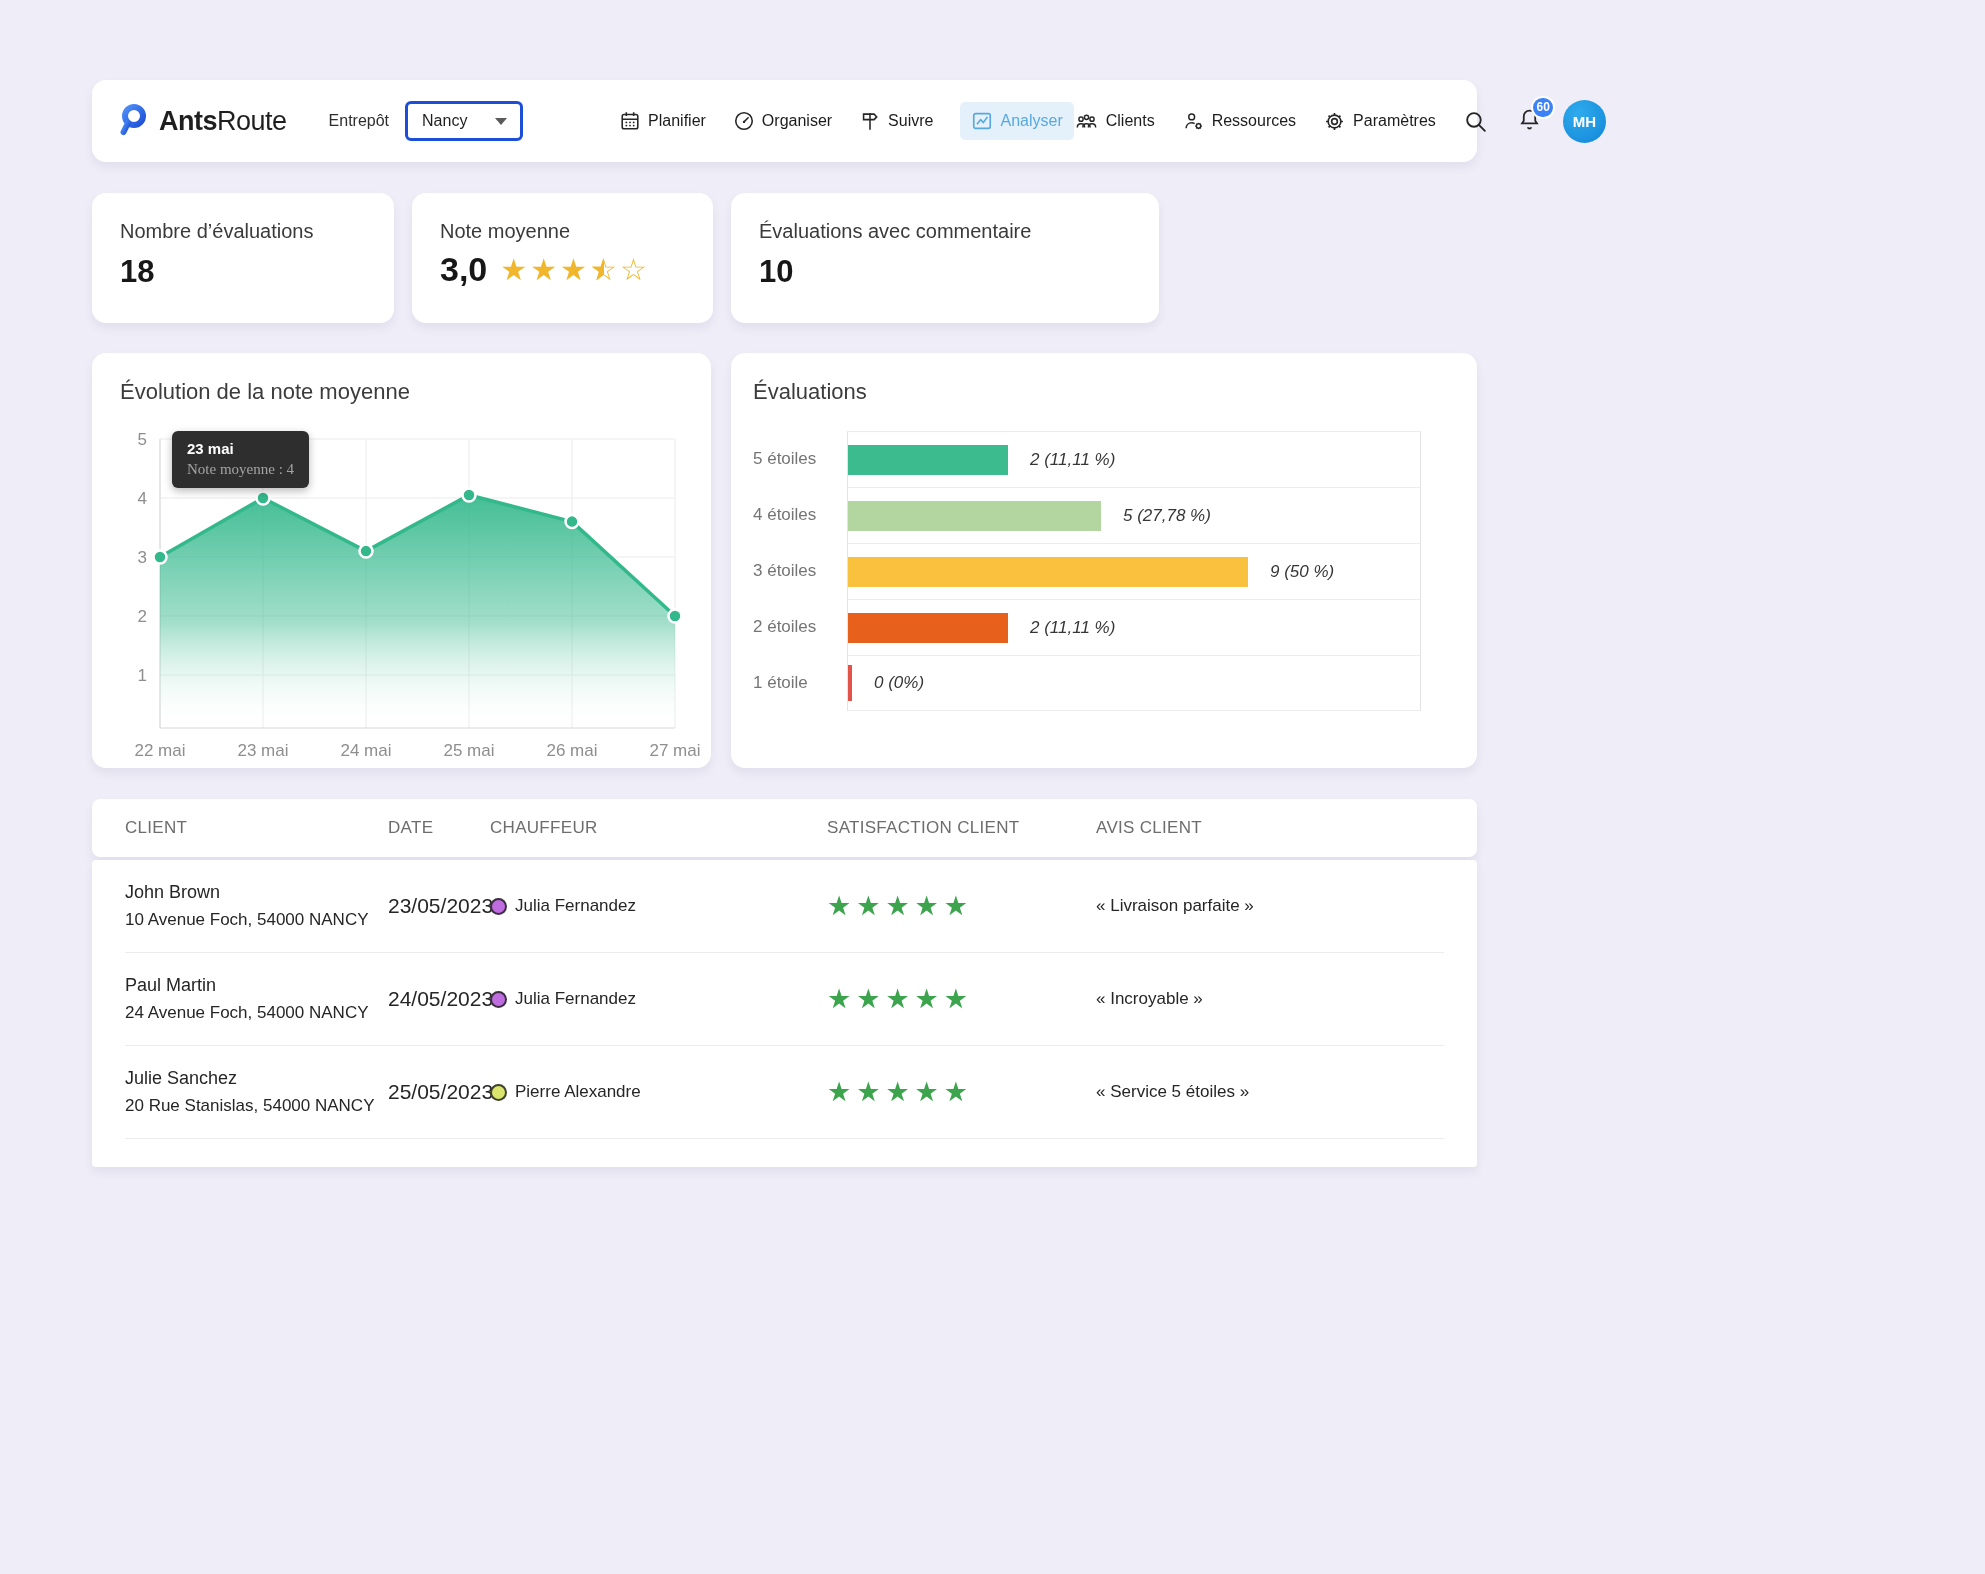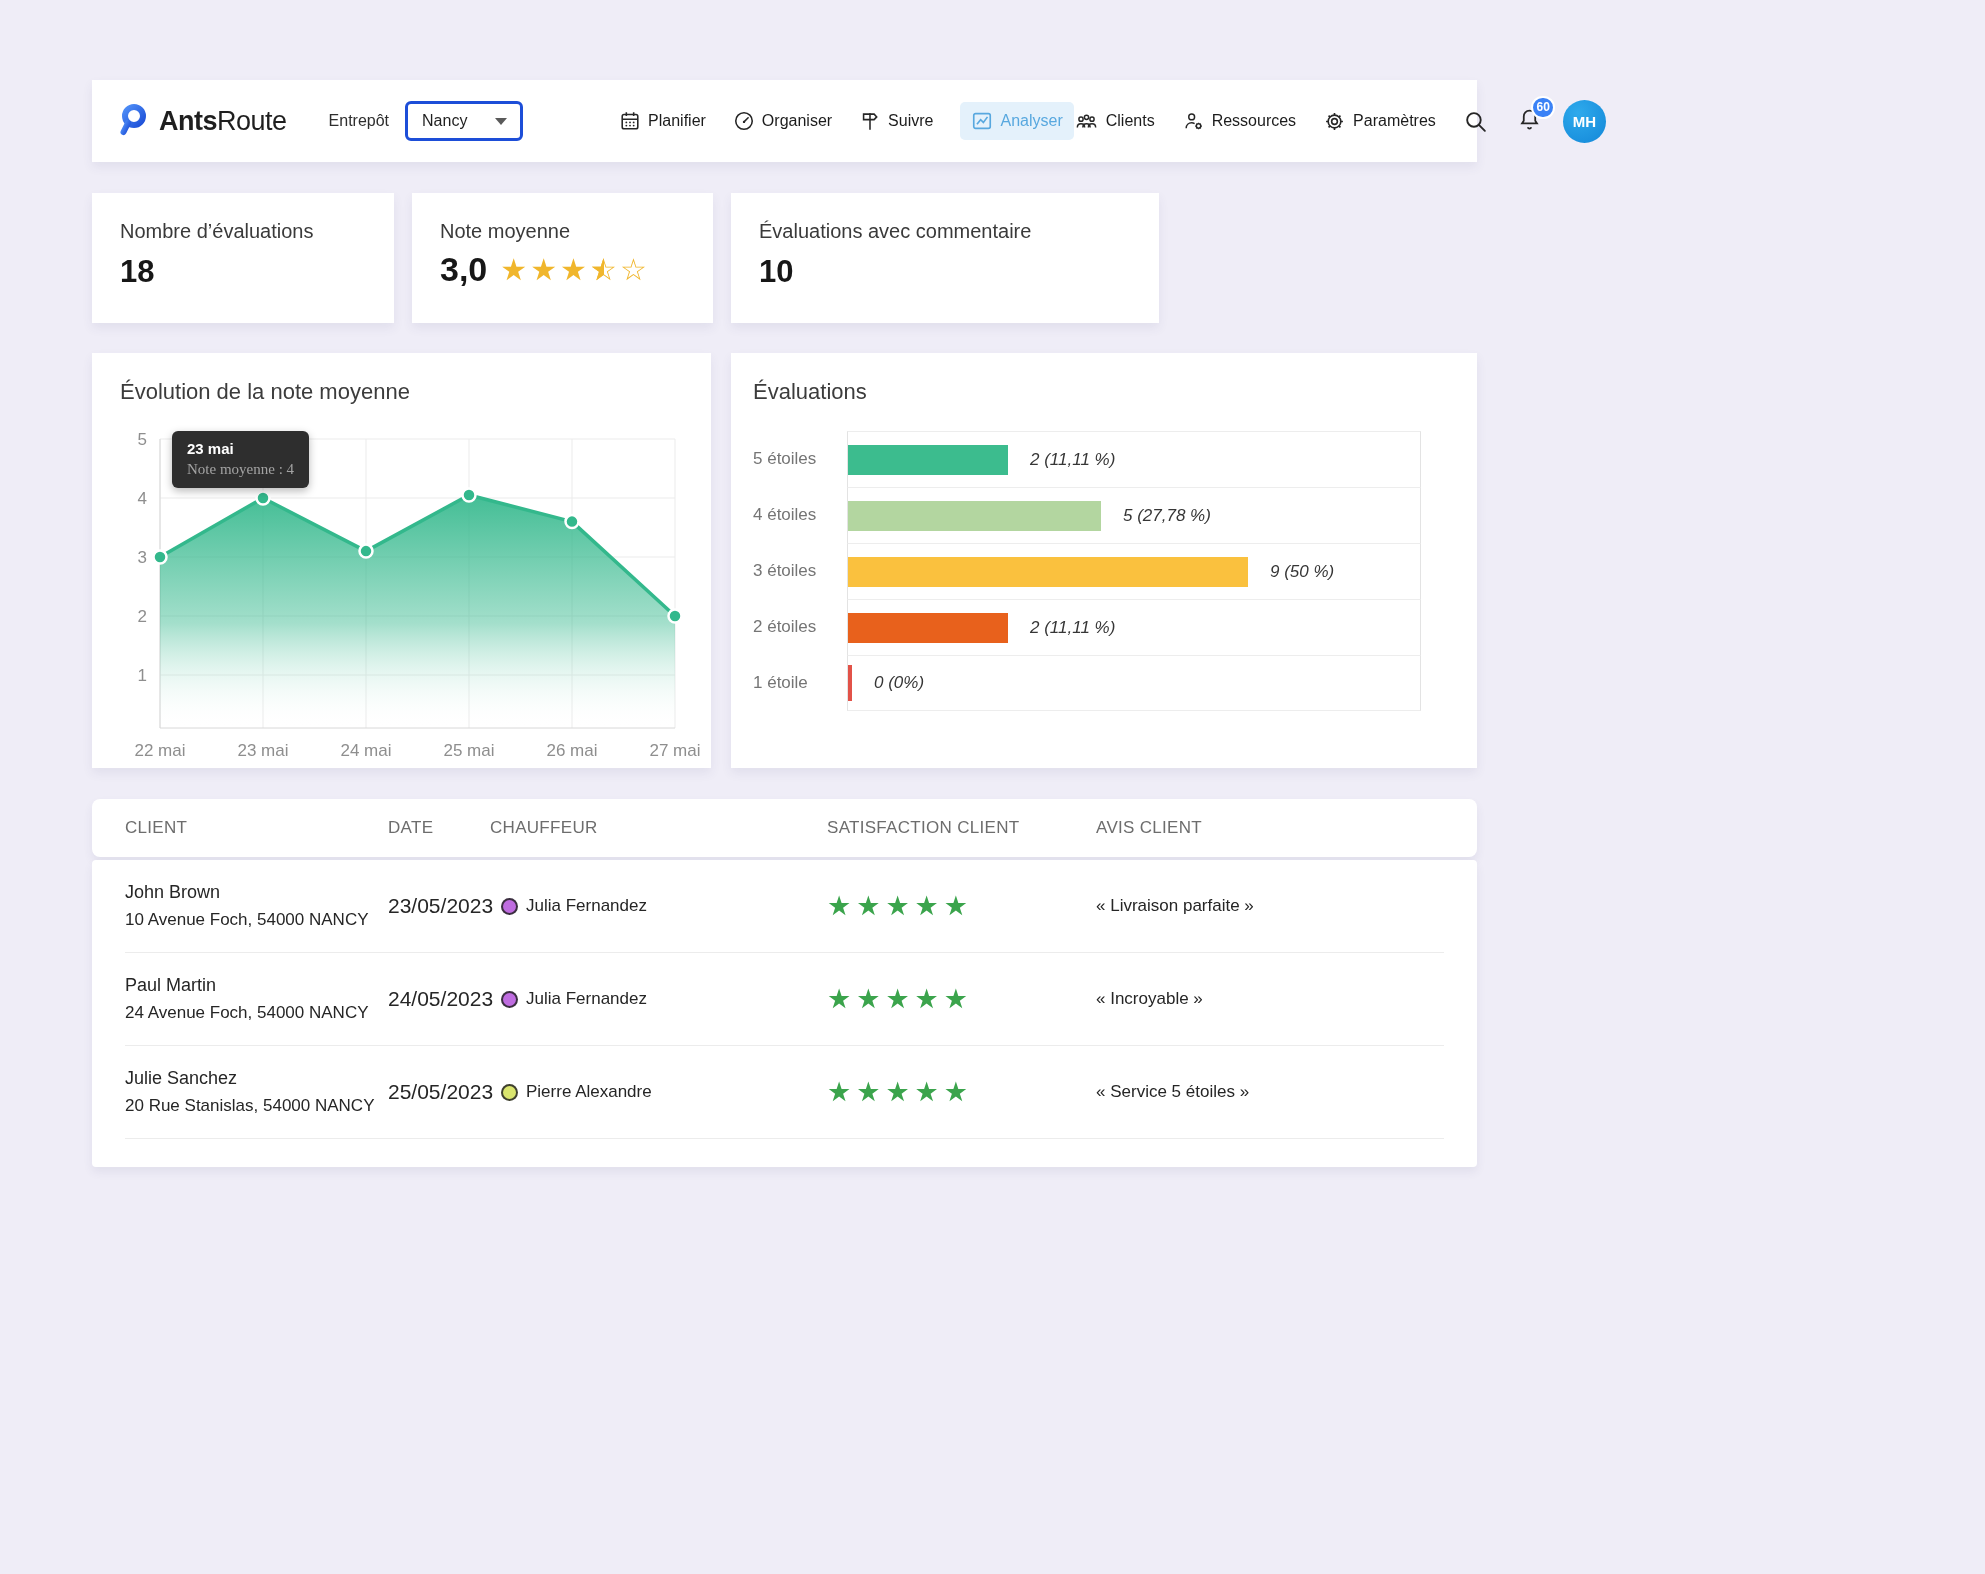--- a/index.html
+++ b/index.html
@@ -4,21 +4,21 @@
 <style>
   * { box-sizing: border-box; margin: 0; padding: 0; }
   html,body { width:1985px; height:1574px; }
   body {
     background:#EFEDF7;
     font-family:"Liberation Sans", sans-serif;
     color:#222;
     overflow:hidden;
   }
   .page { width:1385px; margin-left:92px; padding-top:80px; }
-  .card { background:#fff; border-radius:0; box-shadow:0 5px 10px rgba(70,60,120,0.08); }
+  .card { background:#fff; border-radius:14px; box-shadow:0 5px 10px rgba(70,60,120,0.08); }
 
   
   .navbar { display:flex; align-items:center; height:82px; padding:0 26px; margin-bottom:31px; }
   .brand { display:flex; align-items:center; gap:9px; cursor:pointer; }
   .brand-text { font-size:27px; color:#1f1f1f; letter-spacing:-0.5px; }
   .brand-text b { font-weight:700; }
   .warehouse { display:flex; align-items:center; gap:16px; margin-left:42px; font-size:16px; color:#2e2e2e; }
   .select { width:118px; height:40px; border:3px solid #1d4ed8; border-radius:6px; display:flex; align-items:center; justify-content:space-between; padding:0 13px 0 14px; font-size:16px; color:#1f1f1f; background:#fff; cursor:pointer; }
   .chev { width:0; height:0; border-left:6px solid transparent; border-right:6px solid transparent; border-top:7px solid #5a5a5a; }
   .nav-center { display:flex; align-items:center; gap:27px; margin-left:96px; }
@@ -67,21 +67,21 @@
 
   
   .tbl-grid { display:grid; grid-template-columns:263px 102px 337px 269px 1fr; align-items:center; }
   .table-header { height:58px; padding:0 33px; border-radius:8px; margin-bottom:3px; }
   .th { font-size:17px; color:#6d6d6d; letter-spacing:0.3px; }
   .table-body { border-radius:4px; padding:0 33px 28px; }
   .tr { height:93px; border-bottom:1px solid #ececec; }
   .client-name { font-size:18px; color:#262626; margin-bottom:7px; }
   .client-addr { font-size:17px; color:#262626; }
   .cell-date { font-size:21px; color:#262626; }
-  .driver { display:flex; align-items:center; gap:8px; font-size:17px; color:#262626;margin-left:11px; }
+  .driver { display:flex; align-items:center; gap:8px; font-size:17px; color:#262626; }
   .driver-dot { width:17px; height:17px; border-radius:50%; border:2px solid rgba(35,35,35,0.85); flex:0 0 auto; }
   .stars-green { font-size:27px; letter-spacing:5px; line-height:1; }
   .review { font-size:17px; color:#262626; }
 </style>
 </head>
 <body>
 
 <div class="page">
 
   <div class="card navbar">

